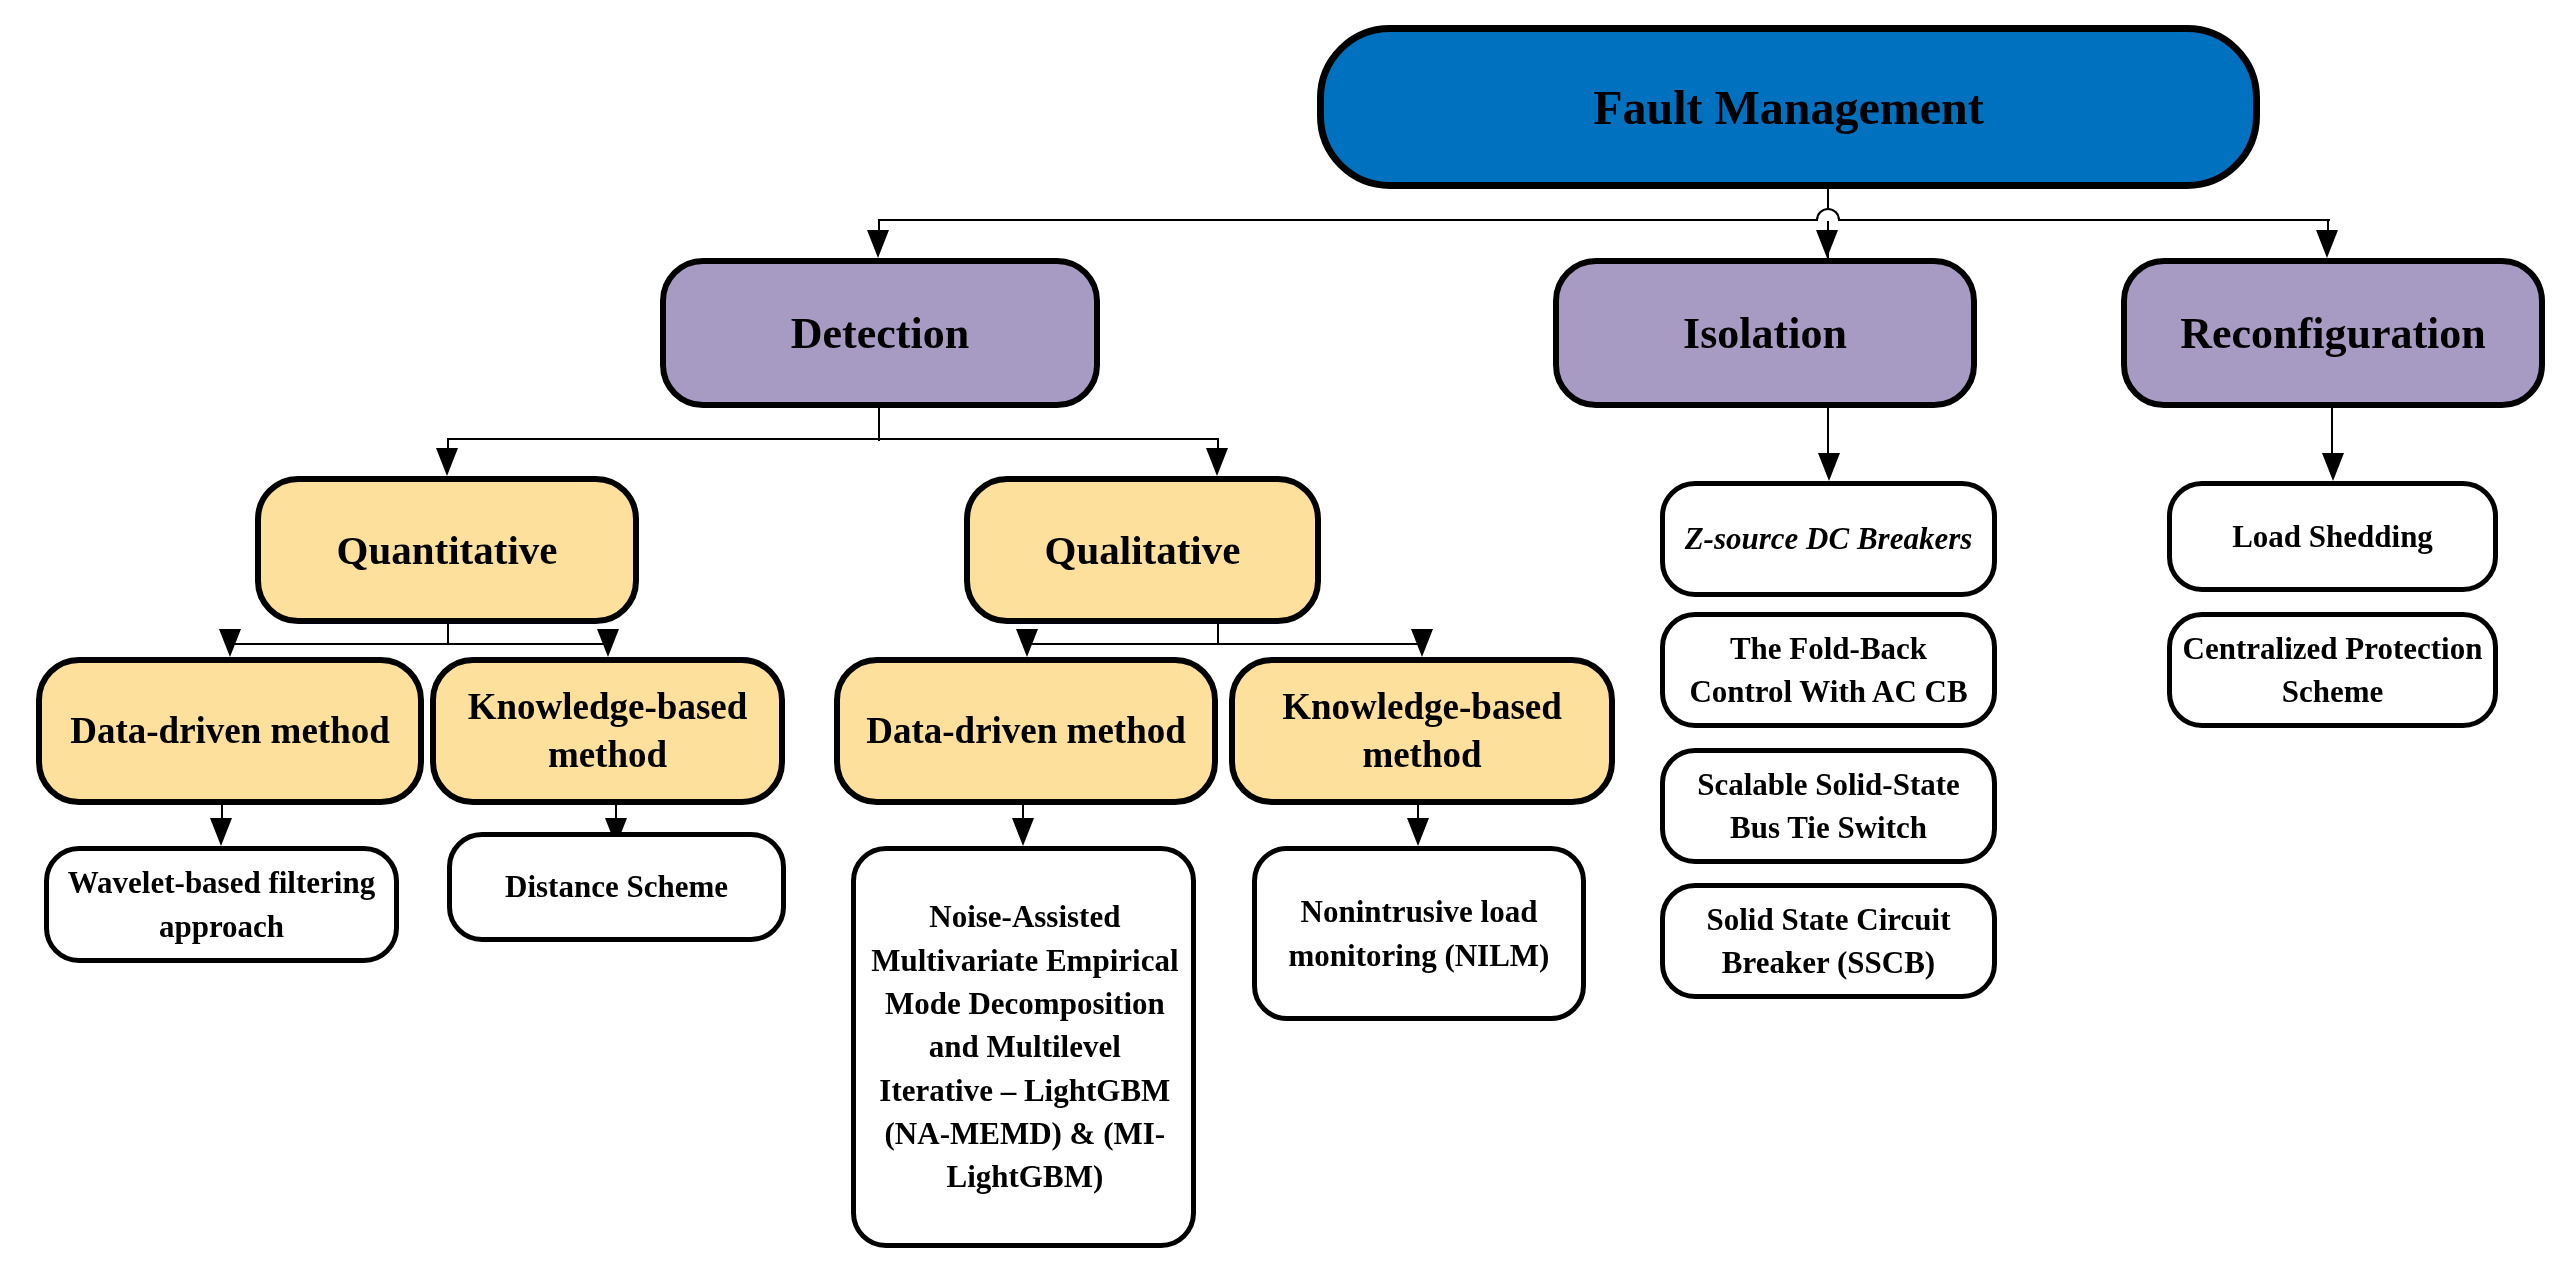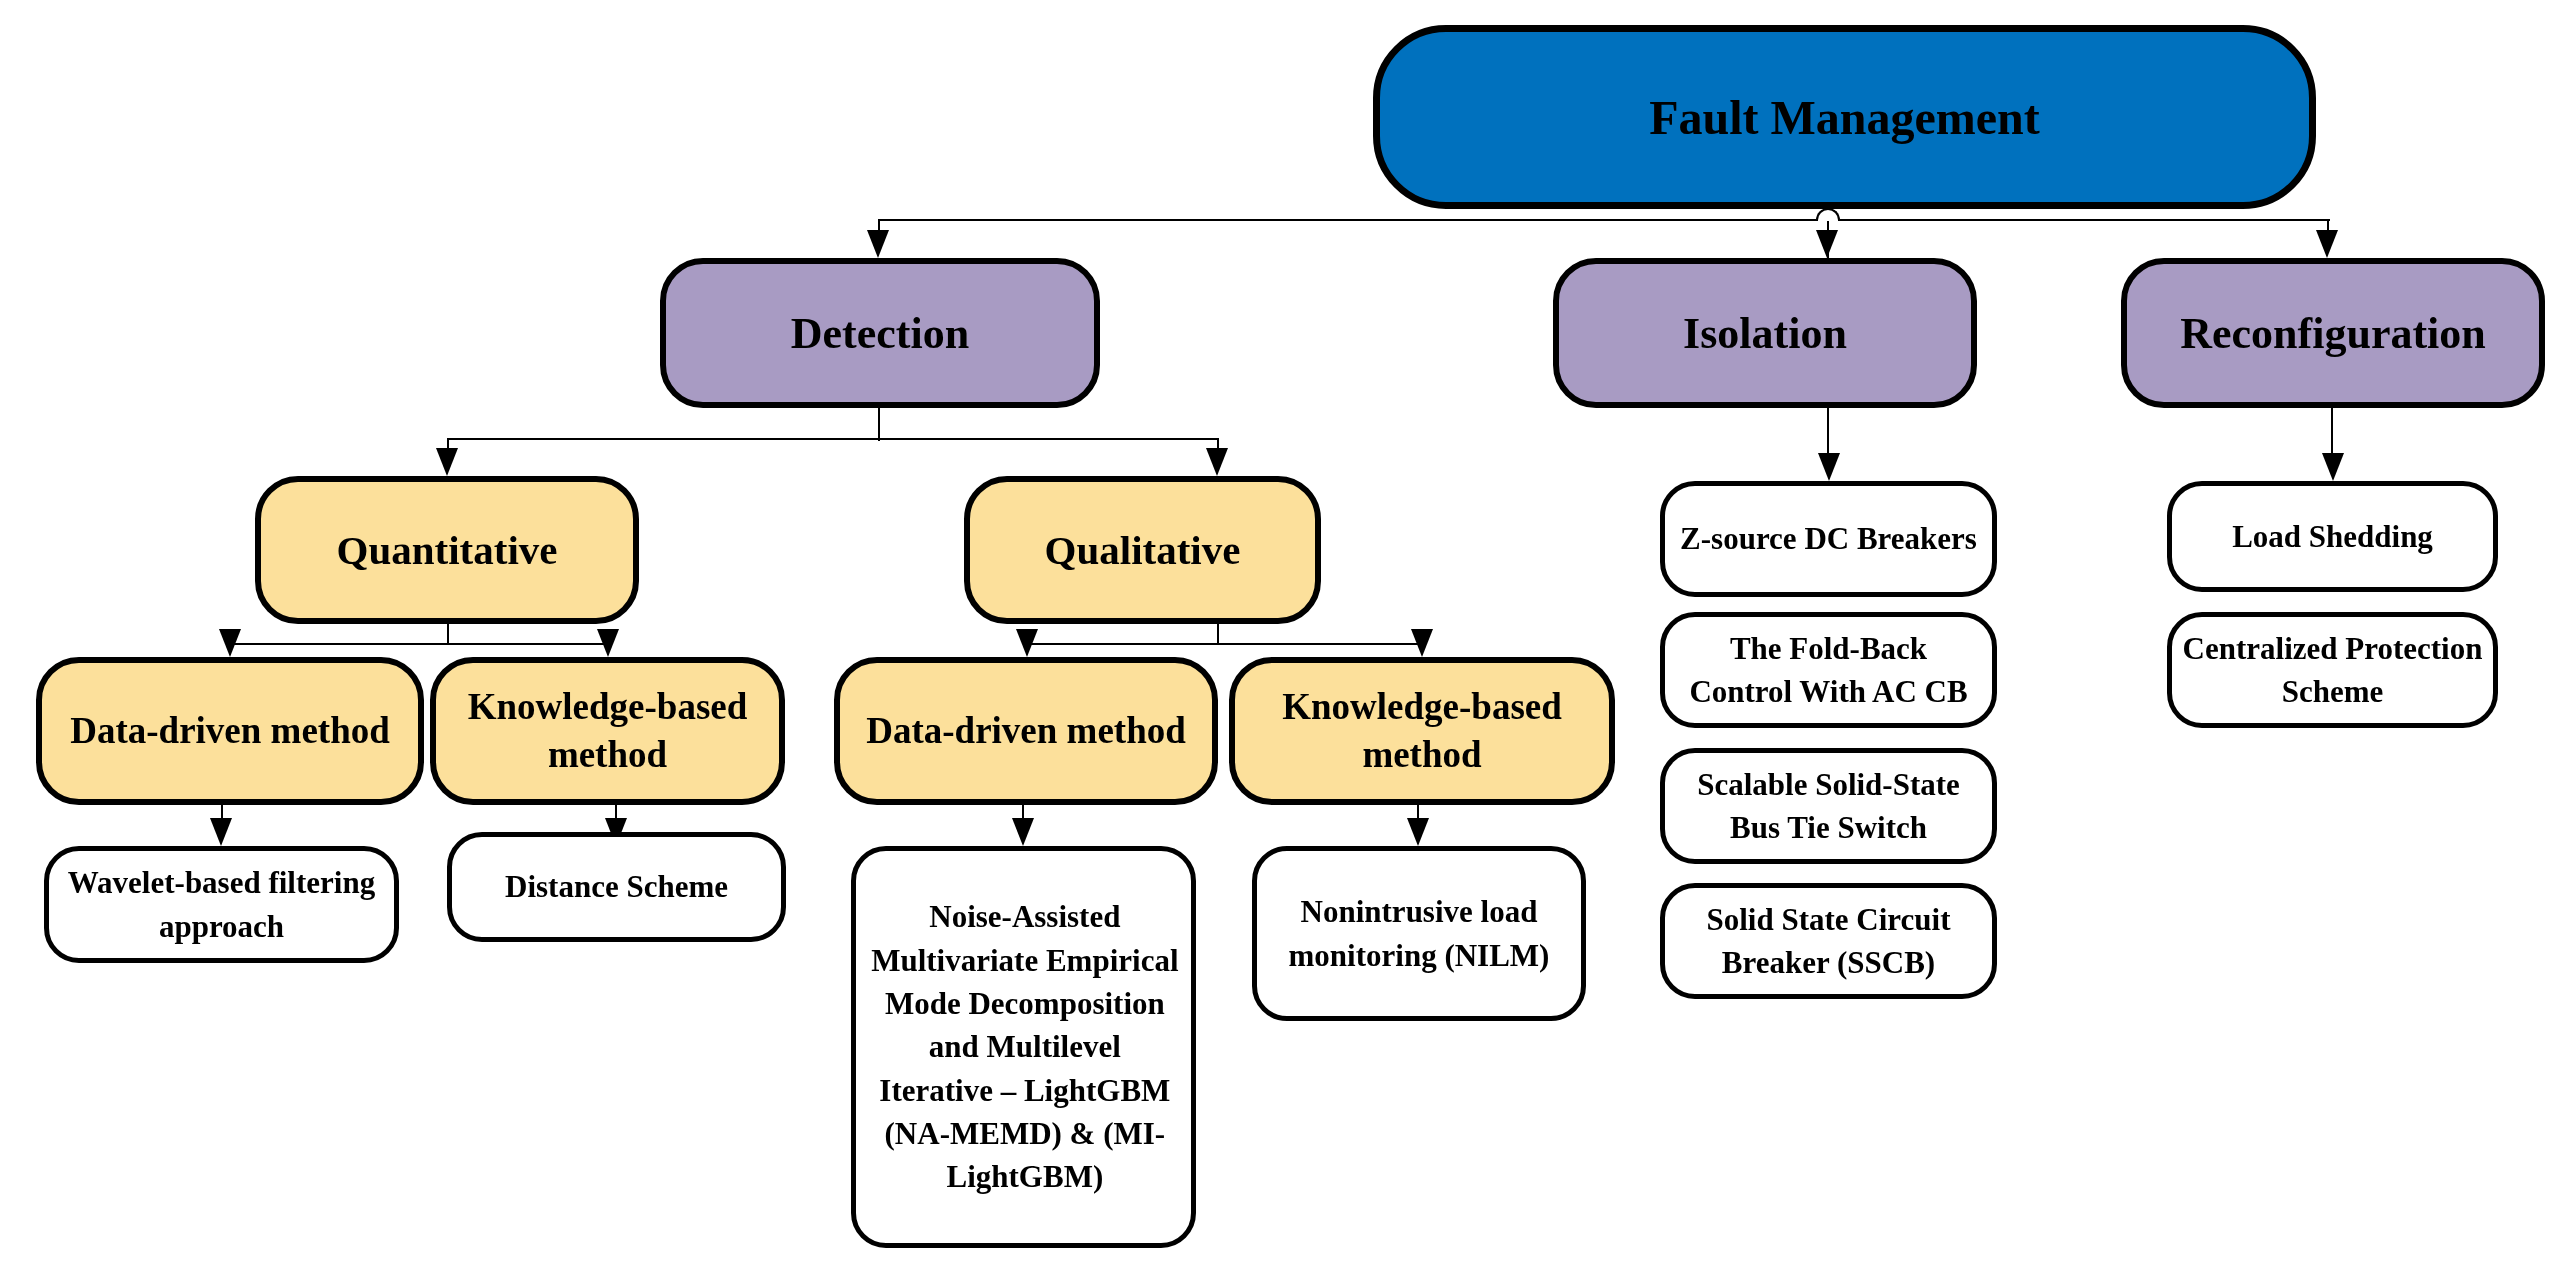--- a/index.html
+++ b/index.html
@@ -71,21 +71,21 @@
   <div class="line" style="left:1022px;top:805px;width:2.2px;height:20.5px;"></div>
   <div class="arrow" style="left:1012px;top:818px;"></div>
   <div class="line" style="left:1417px;top:805px;width:2.2px;height:20.5px;"></div>
   <div class="arrow" style="left:1407px;top:818px;"></div>
 
   <div class="line" style="left:1827px;top:408px;width:2.2px;height:51px;"></div>
   <div class="arrow" style="left:1818px;top:453px;"></div>
   <div class="line" style="left:2331px;top:408px;width:2.2px;height:51px;"></div>
   <div class="arrow" style="left:2322px;top:453px;"></div>
 
-  <div class="node lvl0" style="left:1373px;top:25px;width:943px;height:184px;">
+  <div class="node lvl0" style="left:1317px;top:25px;width:943px;height:164px;">
     <span>Fault Management</span>
   </div>
 
   <div class="node lvl1" style="left:660px;top:258px;width:440px;height:150px;">
     <span>Detection</span>
   </div>
   <div class="node lvl1" style="left:1553px;top:258px;width:424px;height:150px;">
     <span>Isolation</span>
   </div>
   <div class="node lvl1" style="left:2121px;top:258px;width:424px;height:150px;">
@@ -118,21 +118,21 @@
   <div class="node leaf" style="left:447px;top:832px;width:339px;height:110px;">
     <span>Distance Scheme</span>
   </div>
   <div class="node leaf" style="left:851px;top:846px;width:345px;height:402px;padding-left:13px;">
     <span>Noise-Assisted Multivariate Empirical Mode Decomposition and Multilevel Iterative – LightGBM (NA-MEMD) &amp; (MI-LightGBM)</span>
   </div>
   <div class="node leaf" style="left:1252px;top:846px;width:334px;height:175px;">
     <span>Nonintrusive load monitoring (NILM)</span>
   </div>
 
-  <div class="node leaf" style="left:1660px;top:481px;width:337px;height:116px;">
+  <div class="node leaf" style="left:1660px;top:481px;width:337px;height:116px;font-style:italic;">
     <span>Z-source DC Breakers</span>
   </div>
   <div class="node leaf" style="left:1660px;top:612px;width:337px;height:116px;align-items:center;">
     <span>The Fold-Back Control With AC CB</span>
   </div>
   <div class="node leaf" style="left:1660px;top:748px;width:337px;height:116px;">
     <span>Scalable Solid-State Bus Tie Switch</span>
   </div>
   <div class="node leaf" style="left:1660px;top:883px;width:337px;height:116px;">
     <span>Solid State Circuit Breaker (SSCB)</span>

